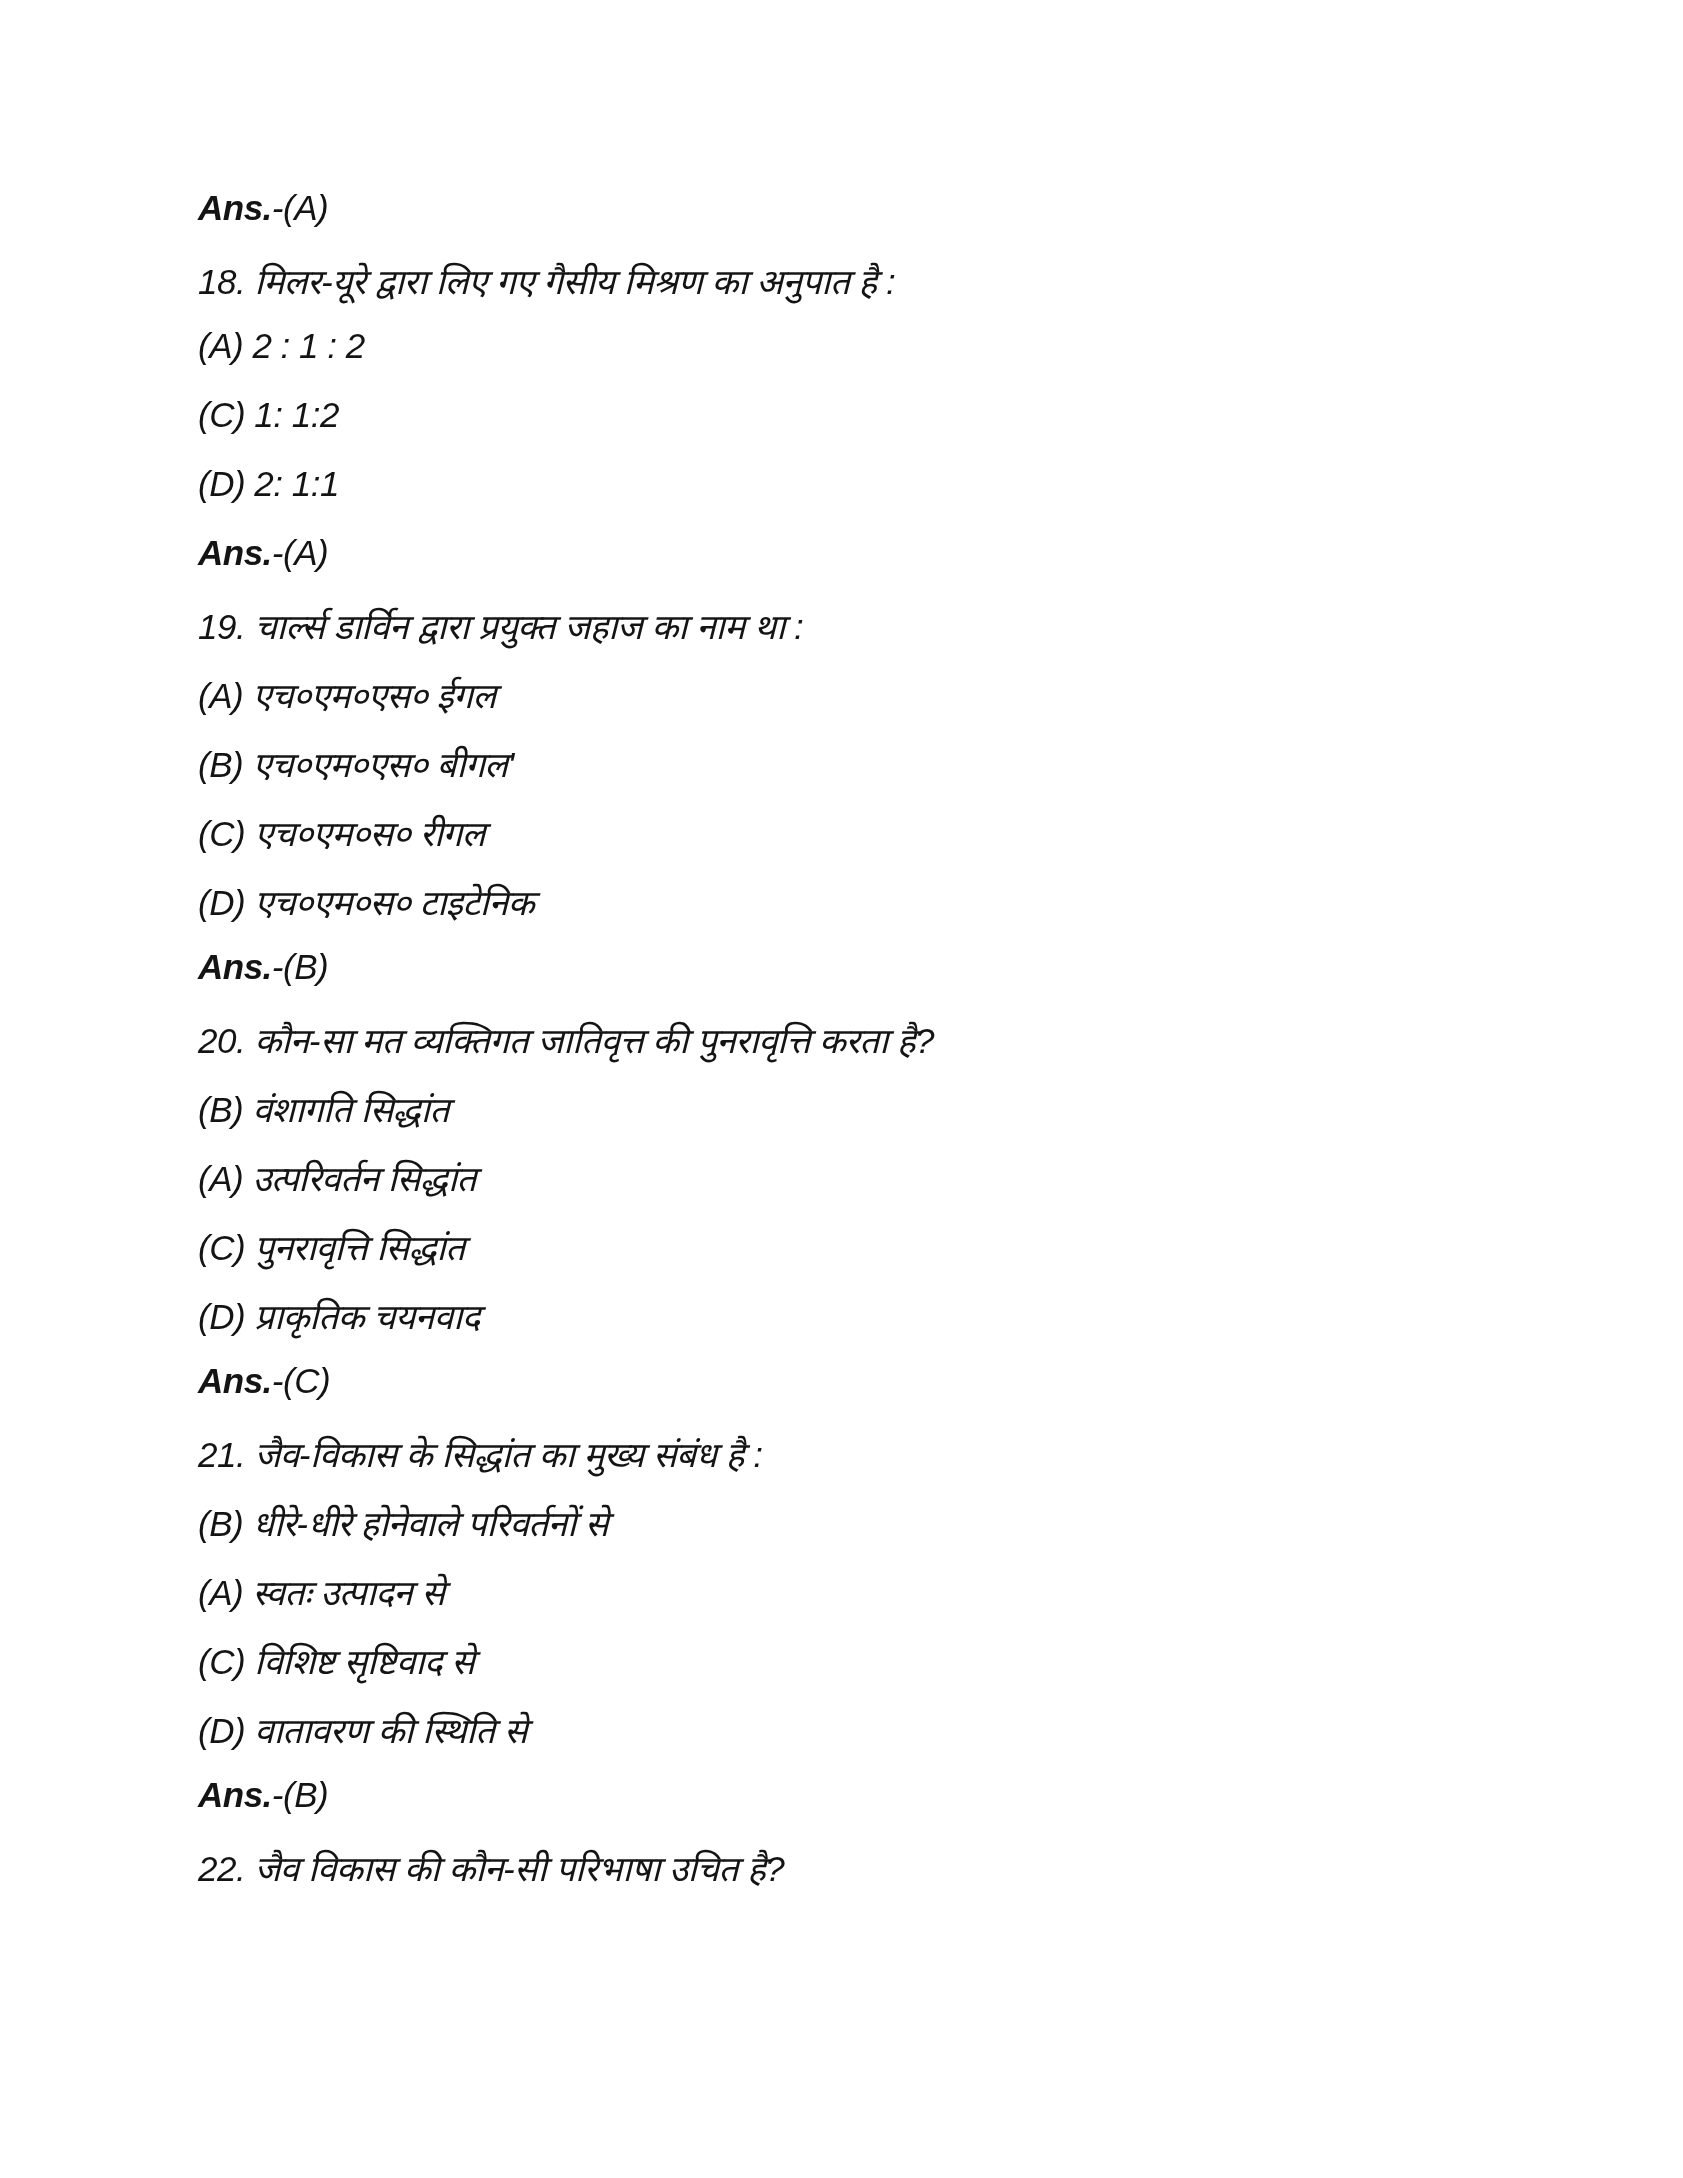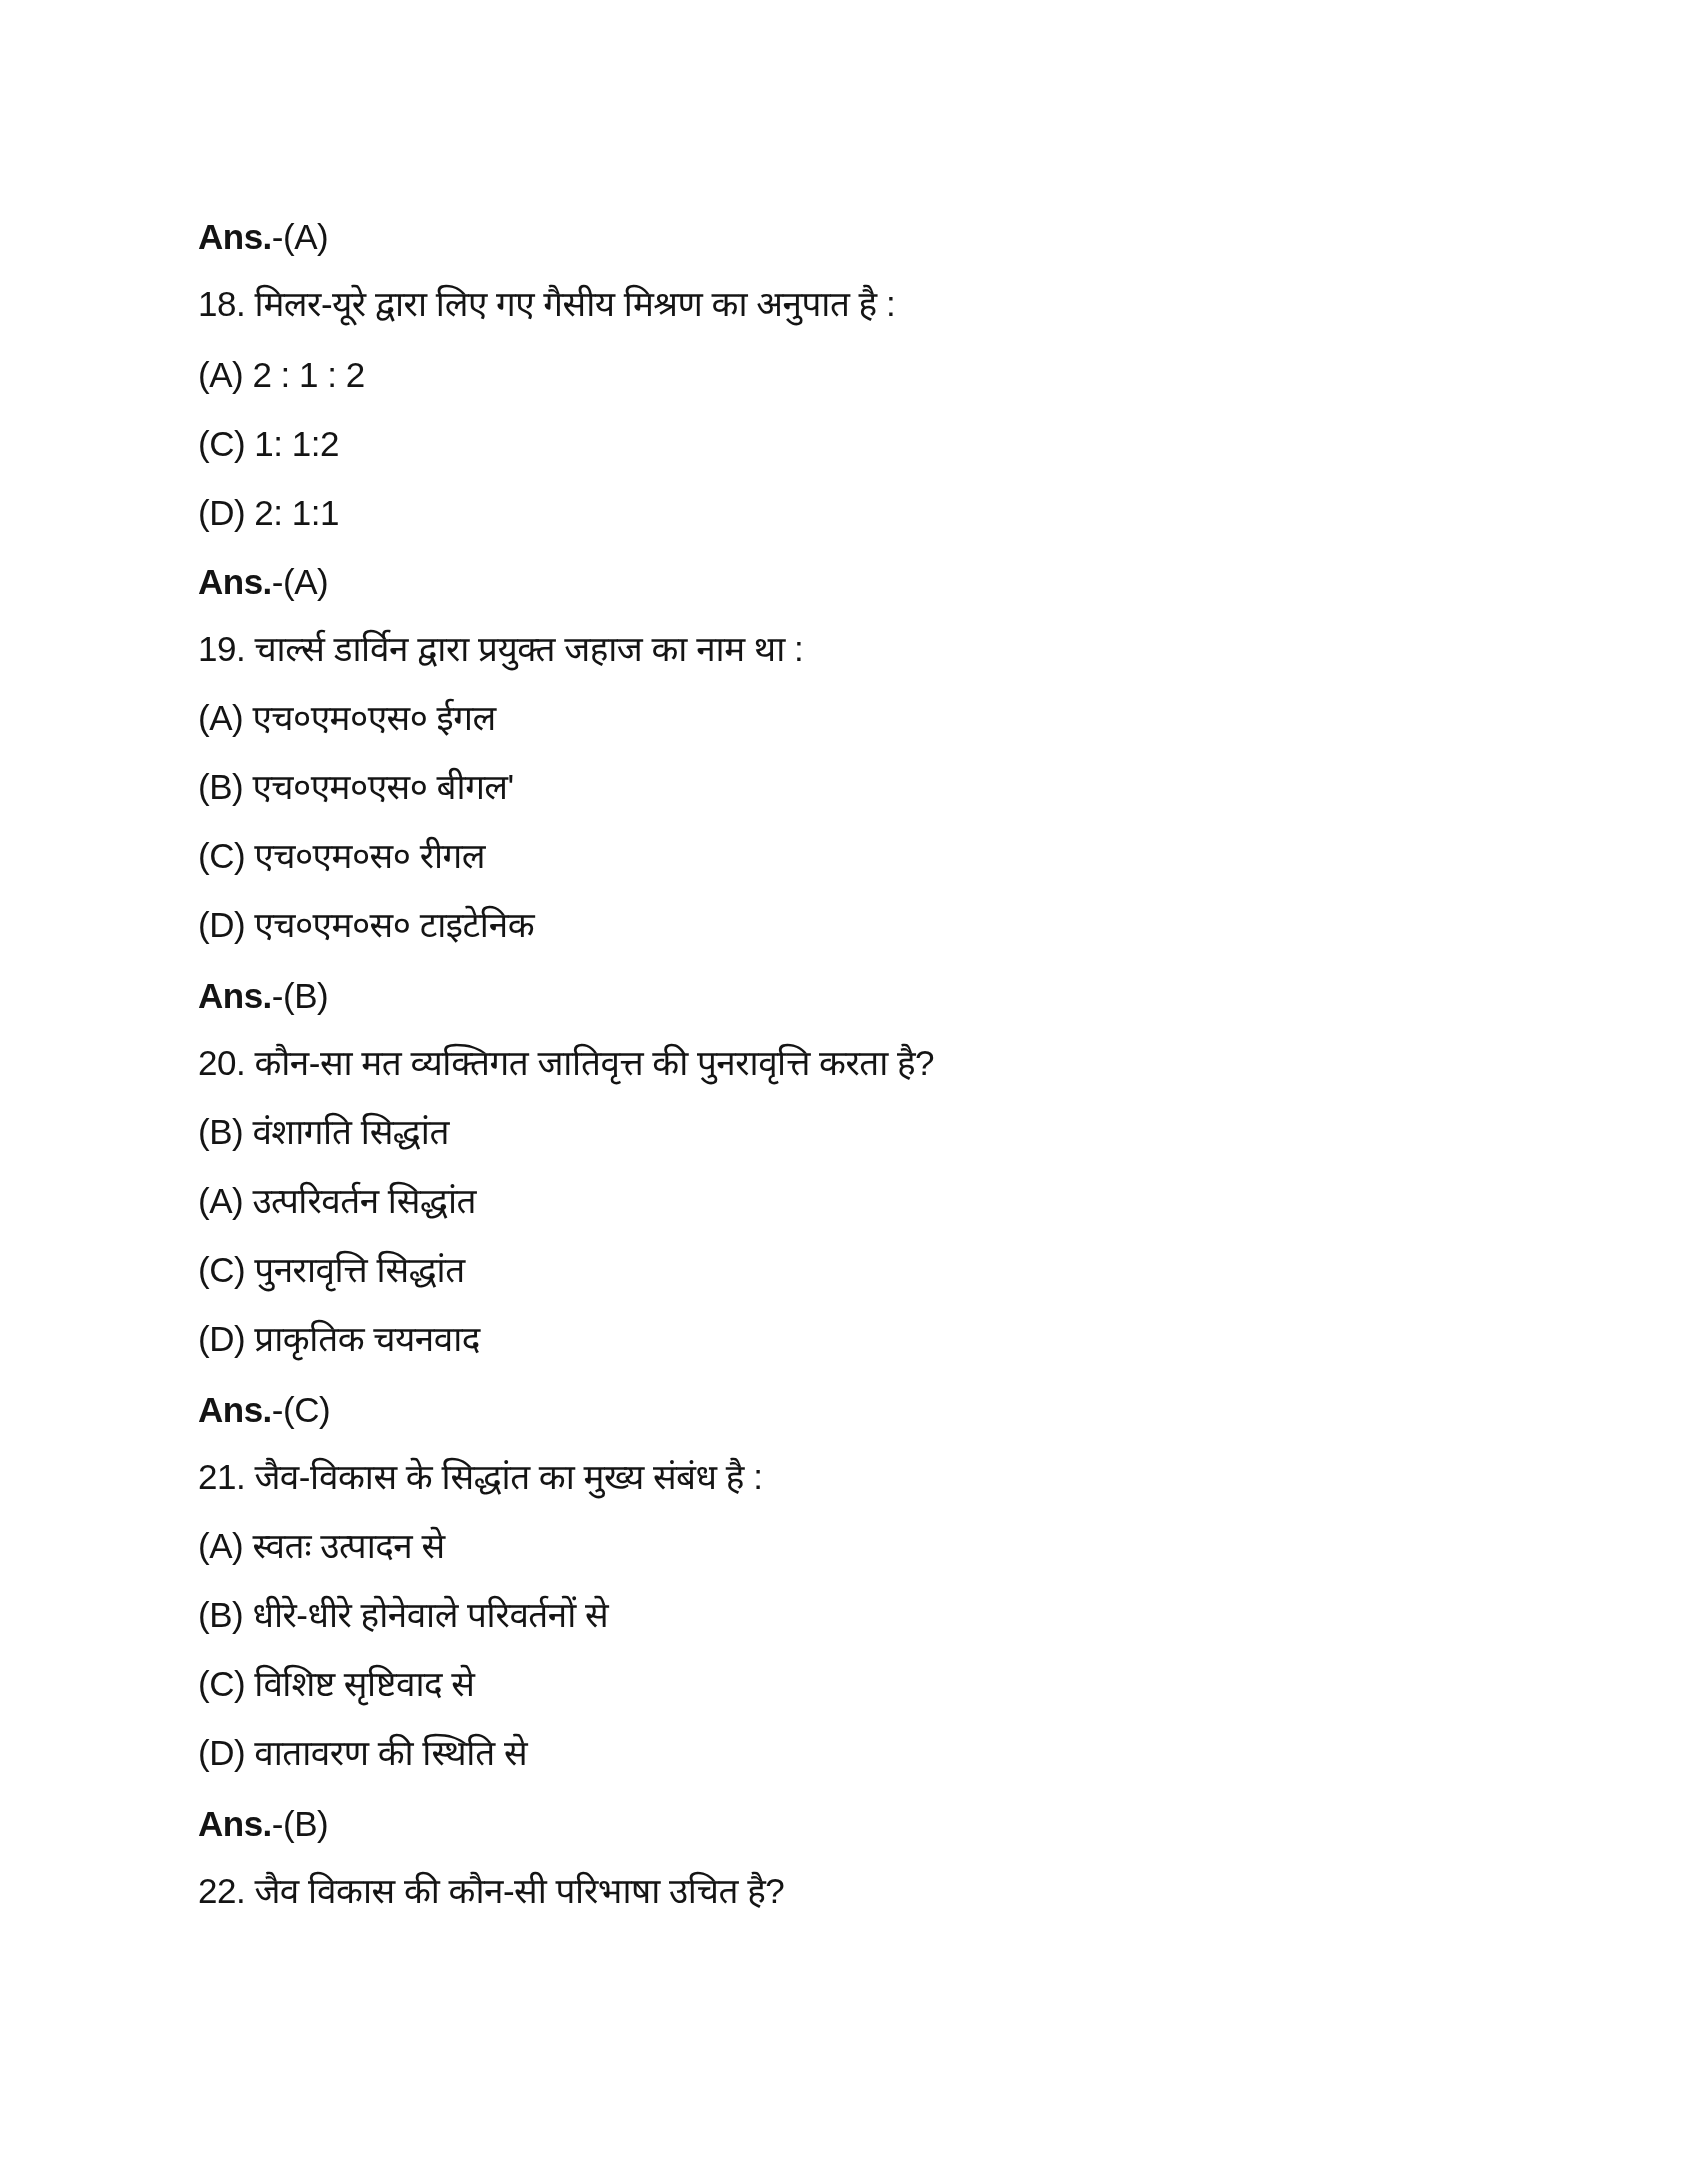--- a/index.html
+++ b/index.html
@@ -24,25 +24,26 @@
   }
   .content {
     position: absolute;
     left: 198px;
     top: 188px;
     right: 59px;
   }
   .line {
     height: 69px;
     display: flex;
-    align-items: flex-end;
+    align-items: flex-start;
     font-size: 35px;
     letter-spacing: -0.5px;
     white-space: pre;
     color: #141414;
+    font-style: italic;
   }
   .answer .ans-label {
     font-weight: 700;
   }
 </style>
 </head>
 <body>
 
 <div class="page">
   <div class="content">
@@ -66,22 +67,22 @@
 
     <div class="line question">20. कौन-सा मत व्यक्तिगत जातिवृत्त की पुनरावृत्ति करता है?</div>
     <div class="line option">(B) वंशागति सिद्धांत</div>
     <div class="line option">(A) उत्परिवर्तन सिद्धांत</div>
     <div class="line option">(C) पुनरावृत्ति सिद्धांत</div>
     <div class="line option">(D) प्राकृतिक चयनवाद</div>
 
     <div class="line answer"><span class="ans-label">Ans.</span><span>-(C)</span></div>
 
     <div class="line question">21. जैव-विकास के सिद्धांत का मुख्य संबंध है :</div>
+    <div class="line option">(B) धीरे-धीरे होनेवाले परिवर्तनों से</div>
     <div class="line option">(A) स्वतः उत्पादन से</div>
-    <div class="line option">(B) धीरे-धीरे होनेवाले परिवर्तनों से</div>
     <div class="line option">(C) विशिष्ट सृष्टिवाद से</div>
     <div class="line option">(D) वातावरण की स्थिति से</div>
 
     <div class="line answer"><span class="ans-label">Ans.</span><span>-(B)</span></div>
 
     <div class="line question">22. जैव विकास की कौन-सी परिभाषा उचित है?</div>
 
   </div>
 </div>
 

